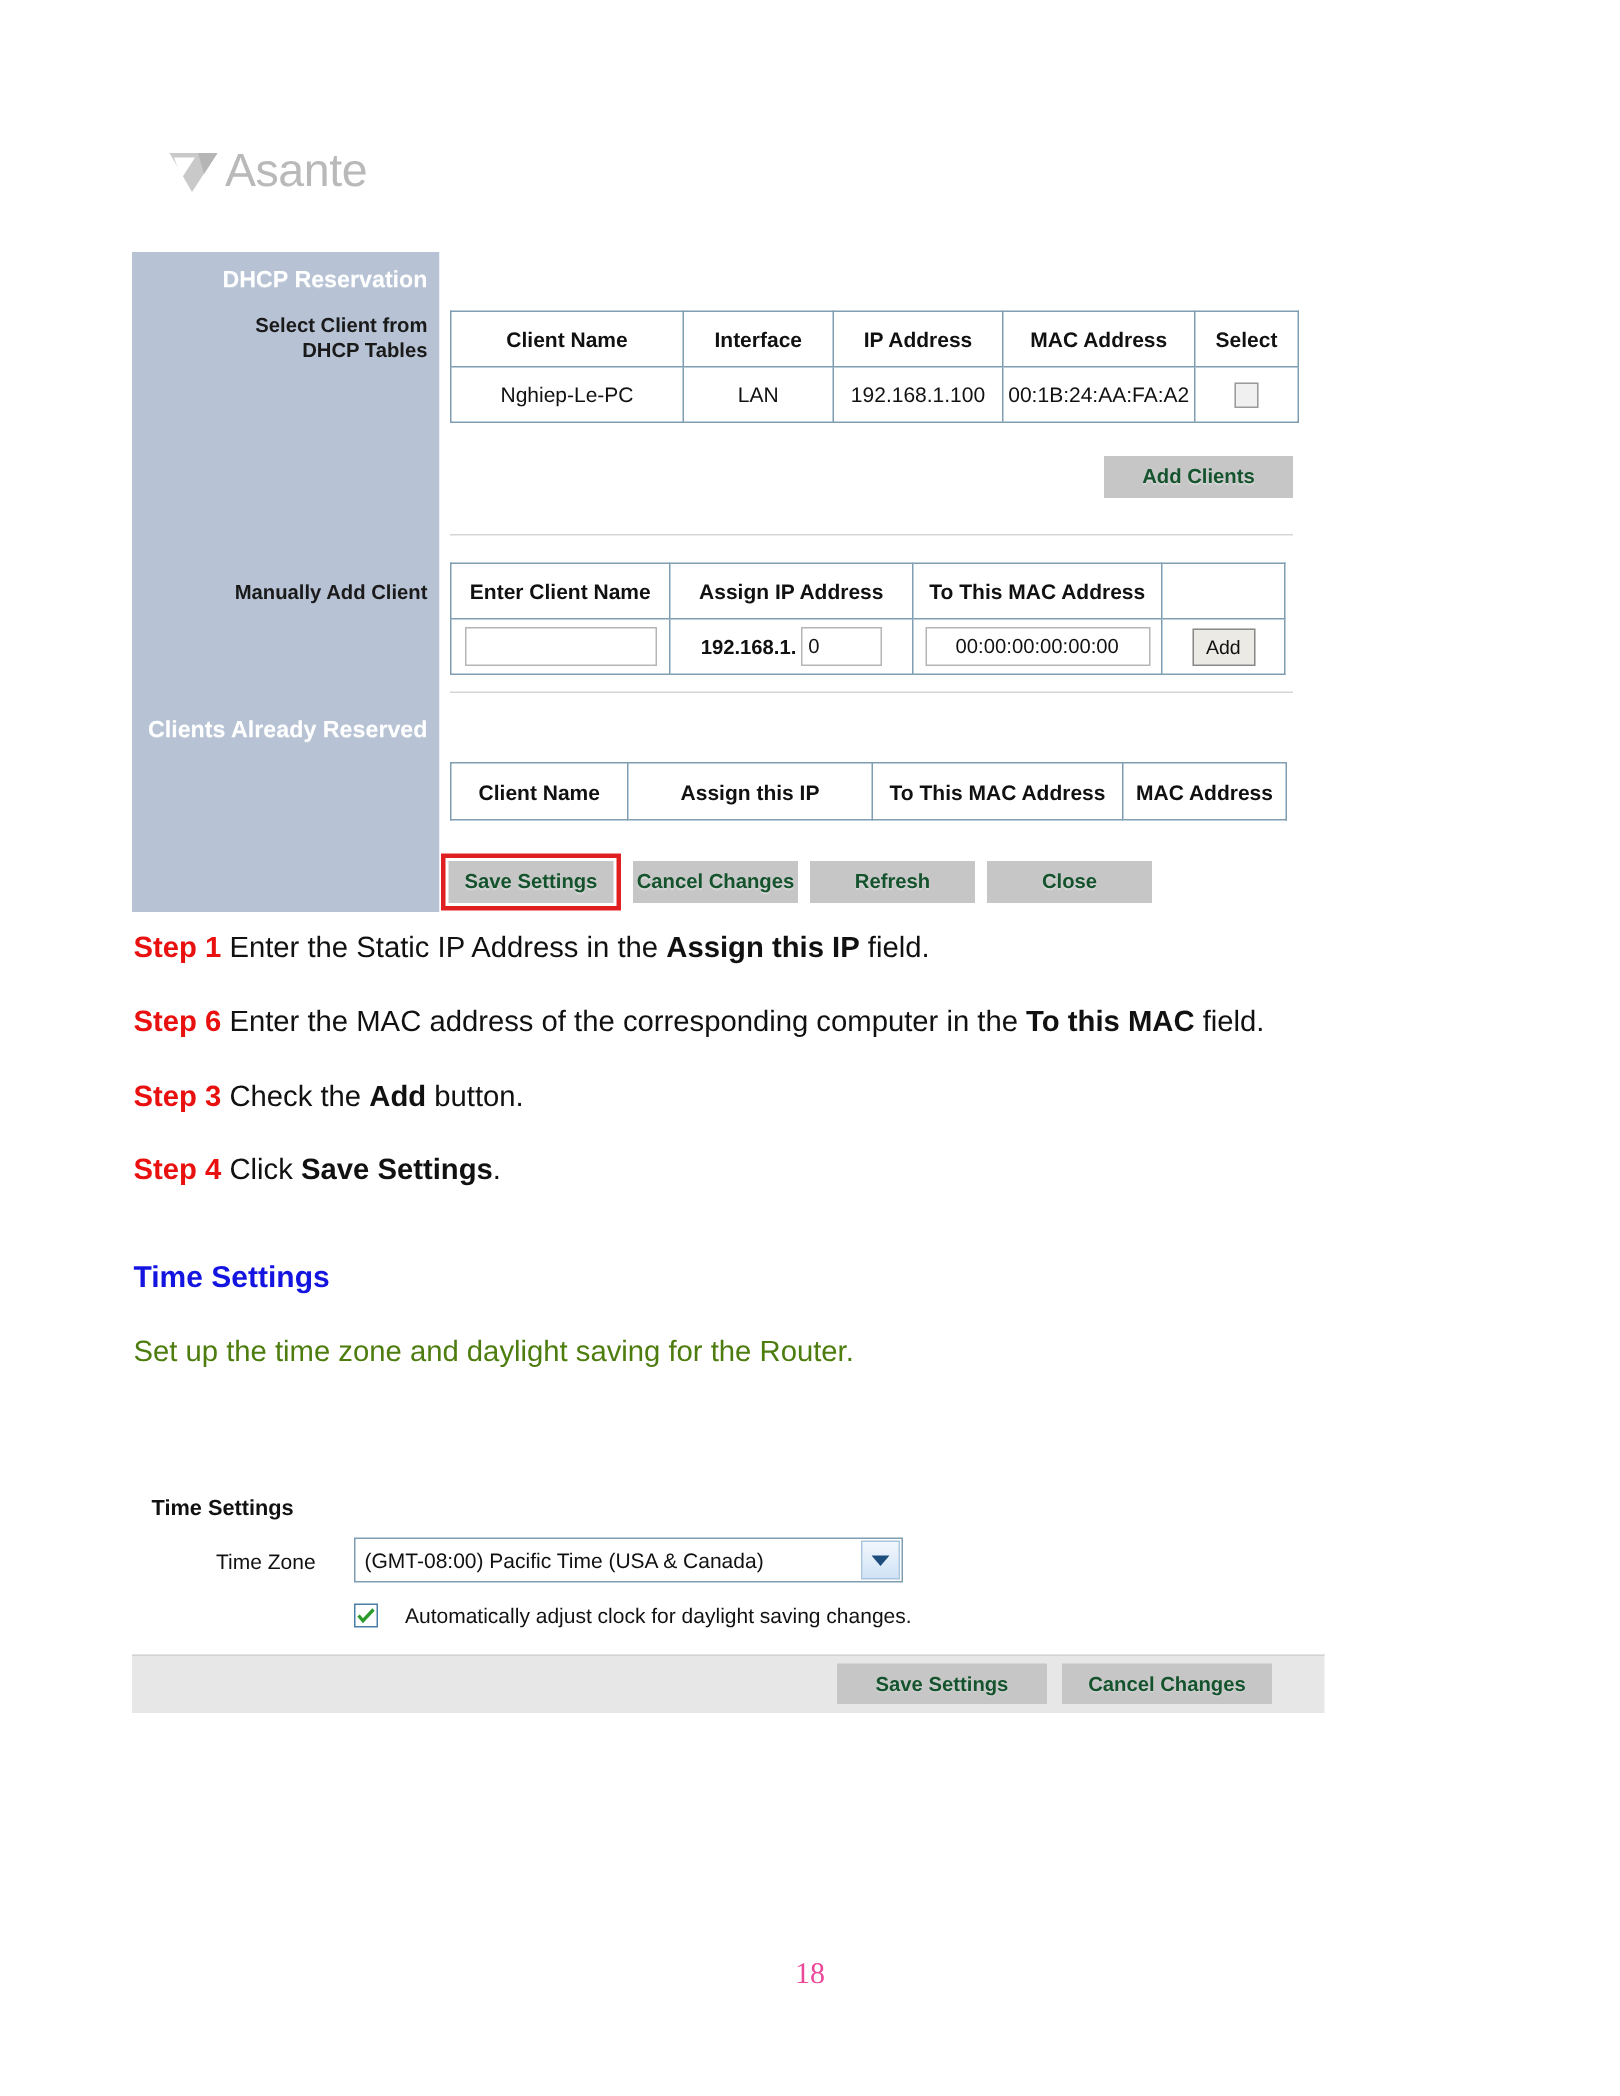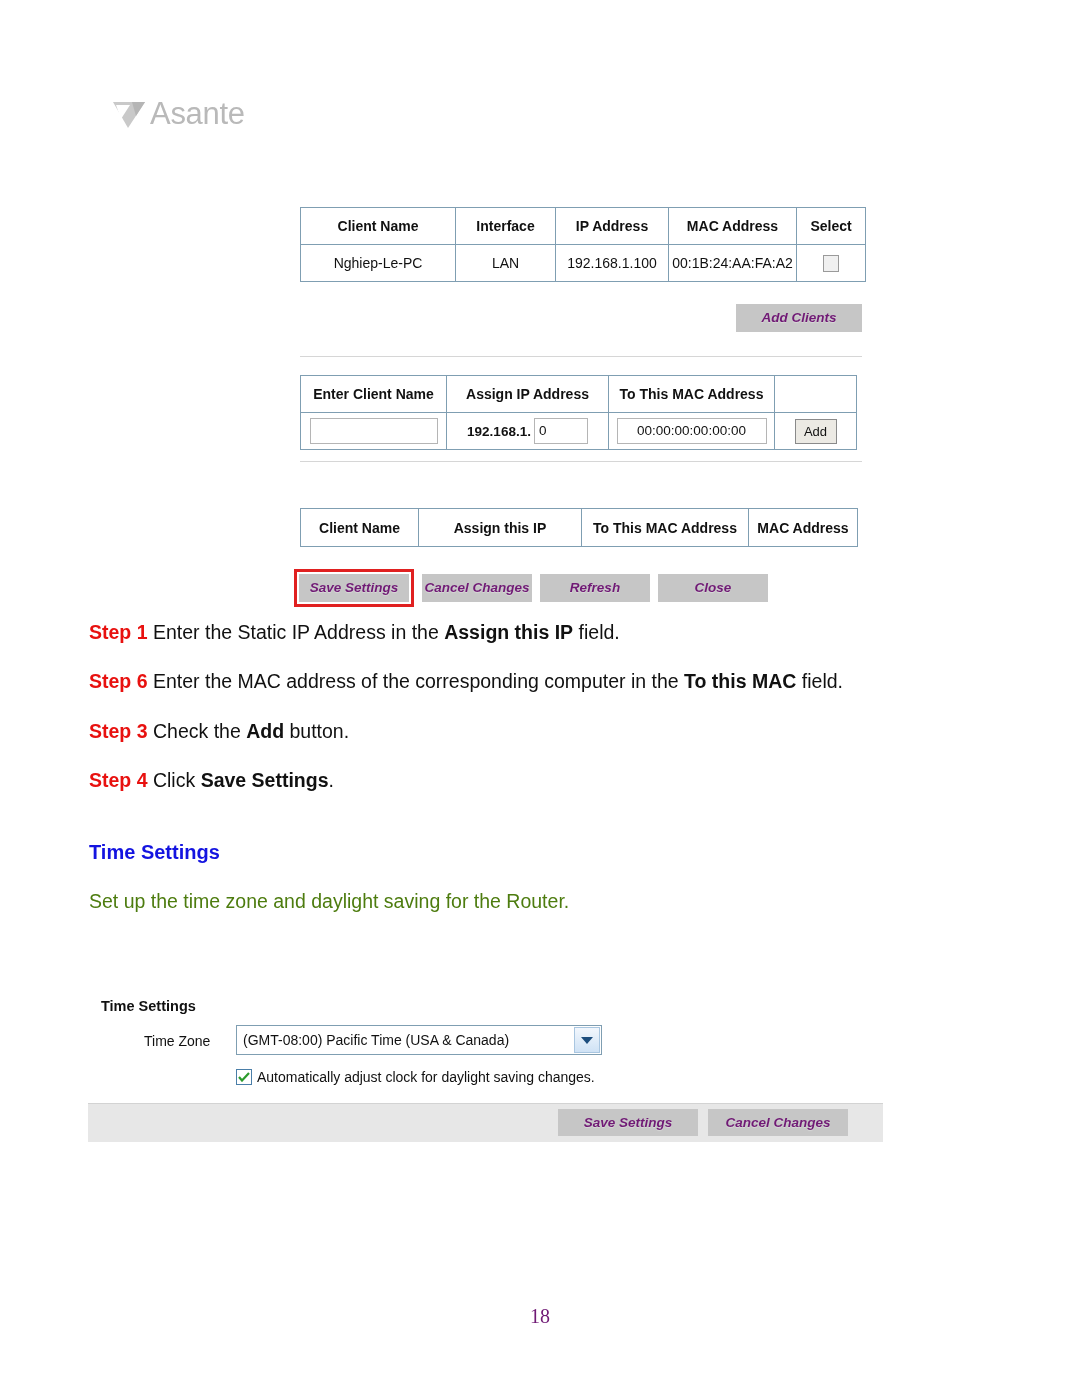--- a/index.html
+++ b/index.html
@@ -176,29 +176,28 @@
     height: 1px;
     background: #d6d6d6;
   }
   .hr-sep.s1 { top: 188px; }
   .hr-sep.s2 { top: 293px; }
 
   
   .gbtn {
     box-sizing: border-box;
     background: #c6c6c6;
-    color: #701a75;
+    color: #14532d;
     font-size: 13.5px;
     font-weight: bold;
     text-align: center;
     line-height: 28px;
     height: 28px;
     display: inline-block;
     text-shadow: 0 1px 1px rgba(255,255,255,0.35);
-    font-style: italic;
   }
   .btn-addclients {
     position: absolute;
     left: 443px;
     top: 136px;
     width: 126px;
   }
   .btnrow {
     position: absolute;
     left: 6px;
@@ -307,21 +306,21 @@
     align-items: center;
     justify-content: center;
   }
   .ts-arrow svg { display: block; }
   .ts-check-row {
     position: absolute;
     left: 148px;
     top: 76px;
     display: flex;
     align-items: flex-end;
-    gap: 5px;
+    gap: 18px;
   }
   .ts-check {
     width: 16px; height: 16px;
     box-sizing: border-box;
     border: 1px solid #4a7ea8;
     background: #ffffff;
     display: flex;
     align-items: center;
     justify-content: center;
   }
@@ -347,39 +346,48 @@
 
   
   .page-num {
     position: absolute;
     left: 0;
     top: 1305px;
     width: 1080px;
     text-align: center;
     font-family: "Liberation Serif", serif;
     font-size: 20px;
-    color: #701a75;
+    color: #ec4899;
   }
 </style>
 </head>
 <body>
 
 <div class="logo">
   <span class="logo-mark">
     <svg class="logo-mark" viewBox="0 0 34 30" xmlns="http://www.w3.org/2000/svg">
       <polygon points="1,3 33,3 16,29" fill="#c9c9c9"></polygon>
       <polygon points="4,6 18,6 9,20" fill="#ffffff"></polygon>
       <polygon points="20,3 33,3 24,17" fill="#b5b5b5"></polygon>
     </svg>
   </span>
   <span class="logo-text">Asante</span>
 </div>
 
 <div class="dhcp-panel">
 
+  <div class="panel-sidebar">
+    <div class="sidebar-title t1">DHCP Reservation</div>
+    <div class="sidebar-label l1">
+      <span>Select Client from</span><br>
+      <span>DHCP Tables</span>
+    </div>
+    <div class="sidebar-label l2">Manually Add Client</div>
+    <div class="sidebar-title t2">Clients Already Reserved</div>
+  </div>
 
   <div class="panel-body">
 
     <table class="ui-table tbl-dhcp">
       <colgroup>
         <col style="width:155px">
           <col style="width:100px">
           <col style="width:113px">
           <col style="width:128px">
           <col style="width:69px">

